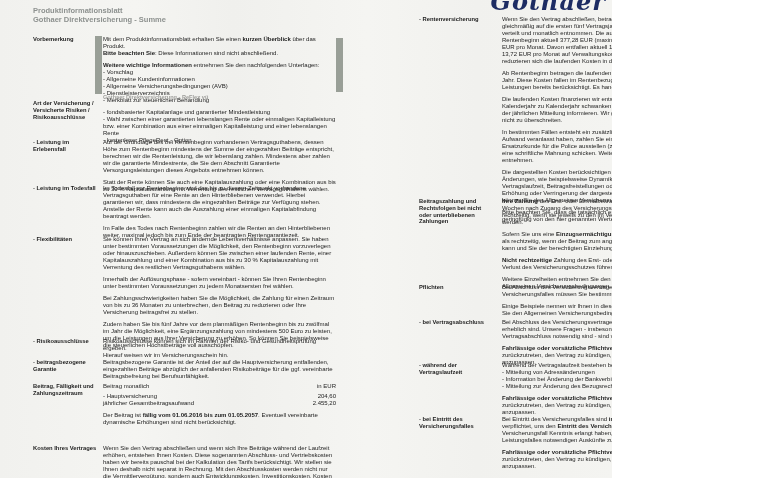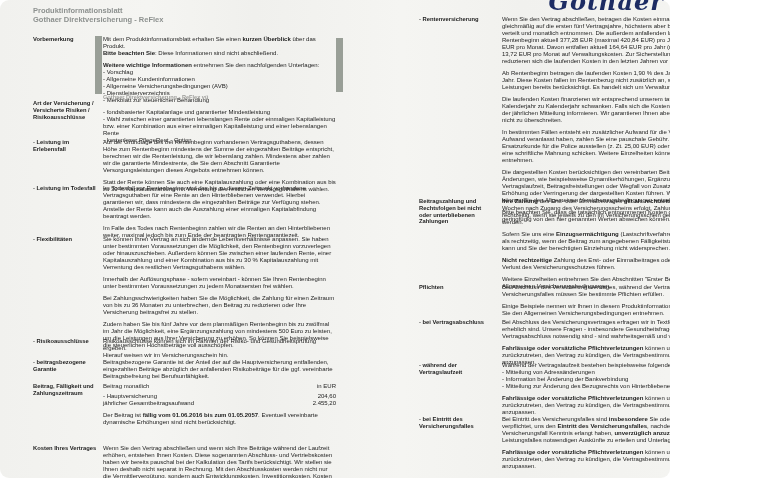--- a/index.html
+++ b/index.html
@@ -1,23 +1,22 @@
 <!DOCTYPE html>
 <html lang="de"><head>
 <meta charset="utf-8">
 <style>
   html,body{margin:0;padding:0;}
   .page{
     position:relative;
-    width:670px;height:478px;
+    width:612px;height:478px;
     overflow:hidden;
     background:linear-gradient(90deg,#f1f1ee 0%,#f5f5f2 22%,#f0f0ed 38%,#f5f5f2 60%,#f1f1ee 78%,#f4f4f1 100%);
     font-family:"Liberation Sans",sans-serif;
     color:#1d1d1d;
-    border-radius:9px;
     -webkit-font-smoothing:antialiased;
   }
   .hdr{position:absolute;left:33px;top:6px;font-size:7.5px;font-weight:bold;color:#8d918f;line-height:9px;}
   .logo{
     position:absolute;top:-13px;right:6px;
     font-family:"DejaVu Serif",serif;font-style:italic;font-weight:bold;
     font-size:24px;color:#1d2c63;letter-spacing:1px;
   }
   .caption{position:absolute;left:103px;top:94px;font-size:5.6px;color:#9d9d9a;font-weight:bold;}
   .sec{position:absolute;left:0;top:0;width:770px;height:0;overflow:visible;}
@@ -35,21 +34,21 @@
   .bar-left{left:95px;top:36px;height:58px;}
   .bar-right{left:336px;top:38px;height:54px;}
 </style>
 </head>
 <body>
 
 <div class="page">
 
   <div class="hdr">
     <div>Produktinformationsblatt</div>
-    <div>Gothaer Direktversicherung - ReFlex</div>
+    <div>Gothaer Direktversicherung - Summe</div>
   </div>
 
   <div class="logo">Gothaer</div>
 
   <div class="bar bar-left"></div>
   <div class="bar bar-right"></div>
 
   <div class="sec" style="top:36px">
     <div class="lbl Llbl">Vorbemerkung</div>
     <div class="bod Lbod">

